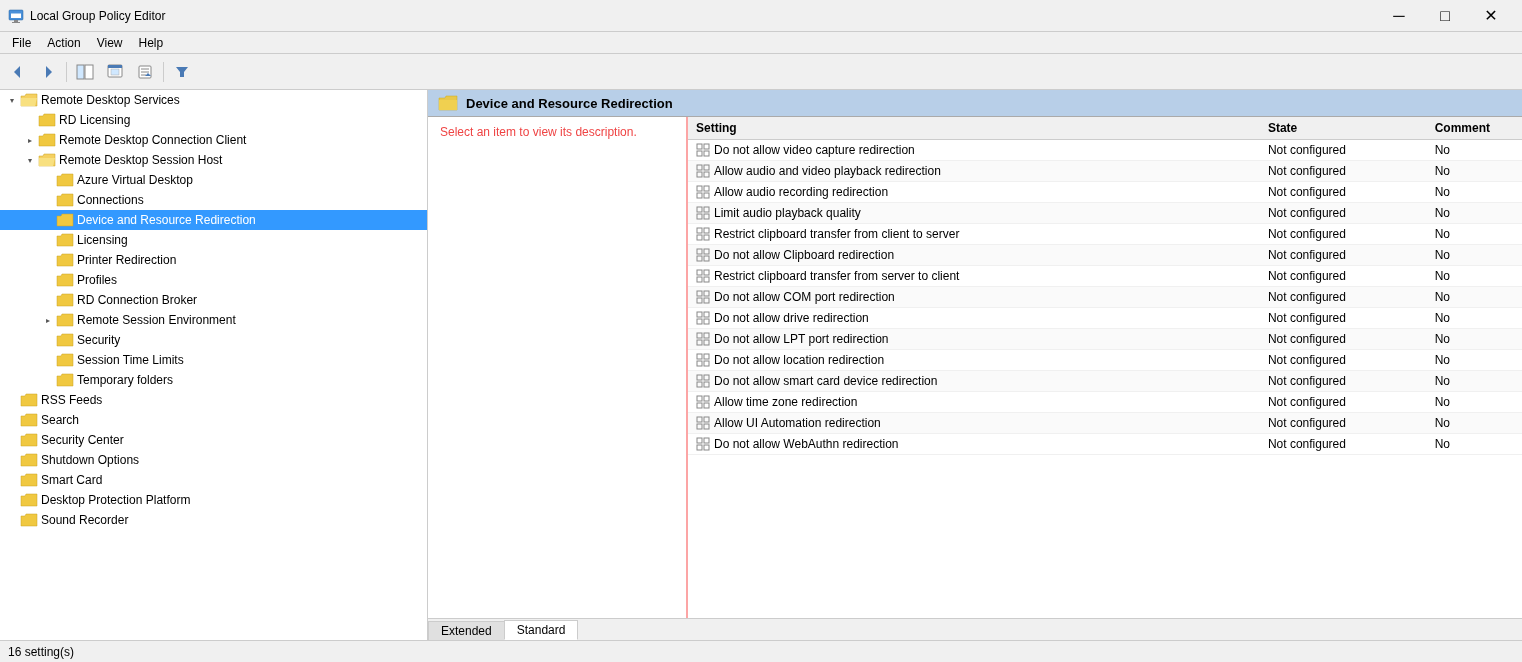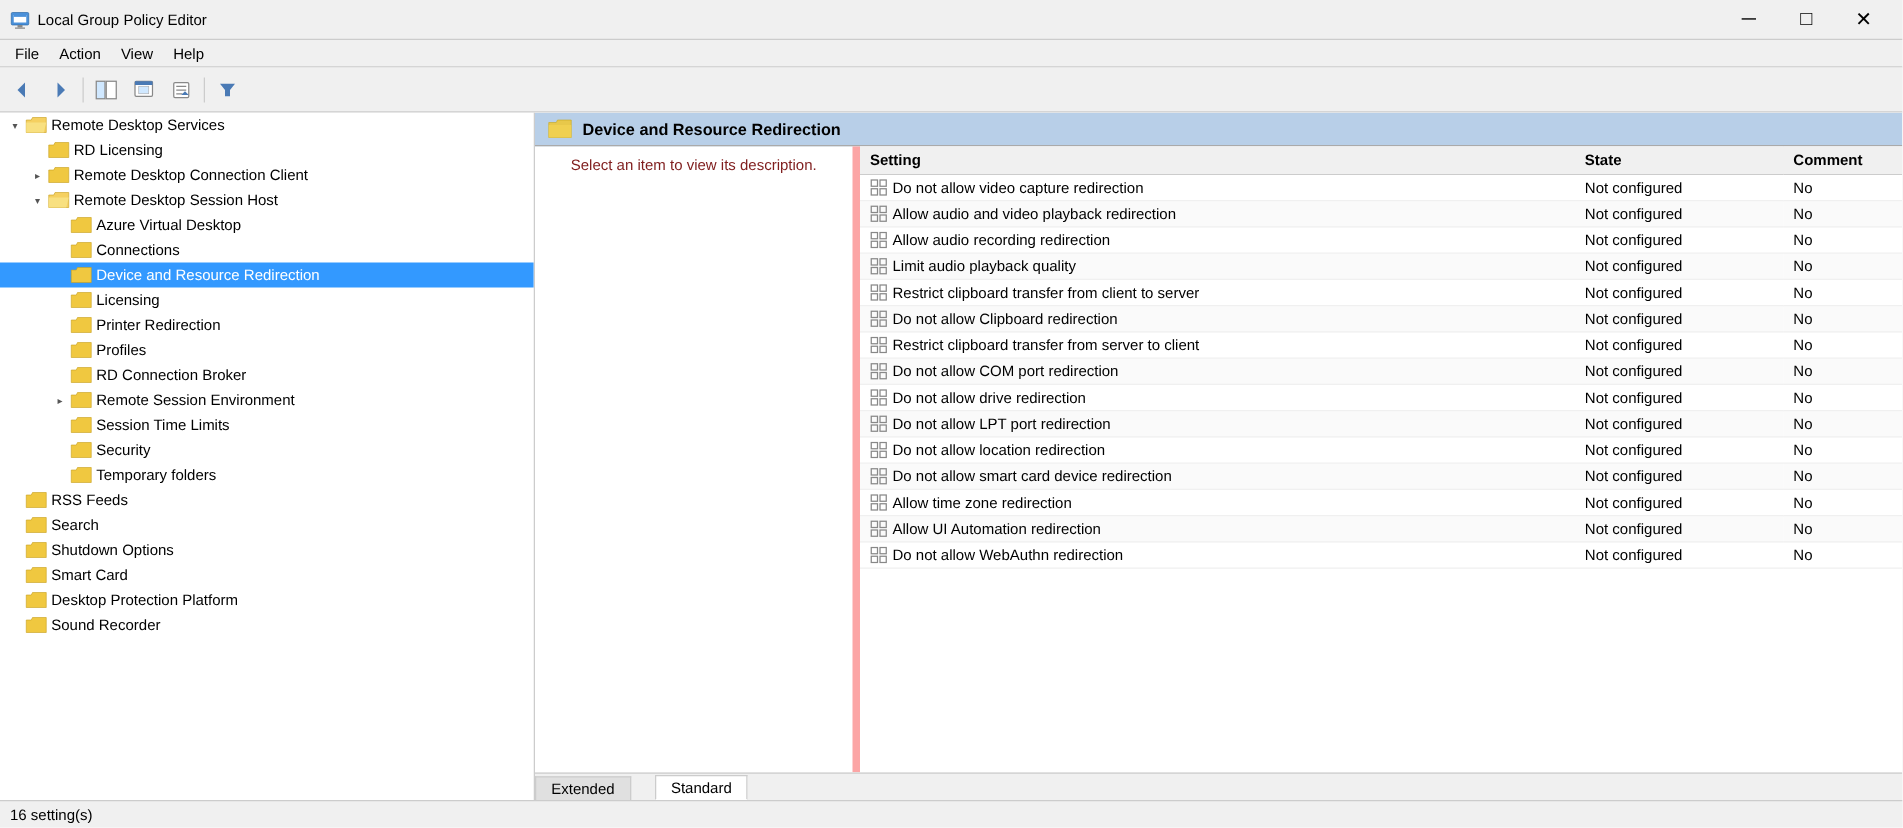--- a/index.html
+++ b/index.html
@@ -108,21 +108,21 @@
     .settings-table td {
       padding: 3px 8px; border-bottom: 1px solid #f0f0f0;
       font-size: 12px;
     }
     .settings-table tbody tr:nth-child(even) { background: #fafafa; }
     .setting-name { display: flex; align-items: center; }
 
     
     .bottom-tabs {
       display: flex; align-items: flex-end; height: 22px;
-      background: #f0f0f0; border-top: 1px solid #ccc; gap: 20px;
+      background: #f0f0f0; border-top: 1px solid #ccc;
     }
     .tab {
       padding: 2px 12px; border: 1px solid #ccc; border-bottom: none;
       background: #e0e0e0; cursor: pointer; font-size: 12px;
       margin-right: -1px; position: relative;
     }
     .tab.active {
       background: white; z-index: 1; border-bottom: 1px solid white;
     }
 
@@ -353,42 +353,42 @@
   </div>
         <div class="tree-item">
     <span class="indent" style="width:40px;"></span>
     <span class="expand-btn"></span>
     <span class="folder-icon">
             <svg width="18" height="16" viewBox="0 0 18 16" style="flex-shrink:0;">
     <path d="M1,4 L5,4 L6,2 L17,2 L17,14 L1,14 Z" fill="#f0c840" stroke="#c8a020" stroke-width="0.5"></path>
 
   </svg>
           </span>
+    <span class="label">Security</span>
+  </div>
+        <div class="tree-item">
+    <span class="indent" style="width:40px;"></span>
+    <span class="expand-btn"></span>
+    <span class="folder-icon">
+            <svg width="18" height="16" viewBox="0 0 18 16" style="flex-shrink:0;">
+    <path d="M1,4 L5,4 L6,2 L17,2 L17,14 L1,14 Z" fill="#f0c840" stroke="#c8a020" stroke-width="0.5"></path>
+
+  </svg>
+          </span>
     <span class="label">Session Time Limits</span>
   </div>
         <div class="tree-item">
     <span class="indent" style="width:40px;"></span>
     <span class="expand-btn"></span>
     <span class="folder-icon">
             <svg width="18" height="16" viewBox="0 0 18 16" style="flex-shrink:0;">
     <path d="M1,4 L5,4 L6,2 L17,2 L17,14 L1,14 Z" fill="#f0c840" stroke="#c8a020" stroke-width="0.5"></path>
 
   </svg>
           </span>
-    <span class="label">Security</span>
-  </div>
-        <div class="tree-item">
-    <span class="indent" style="width:40px;"></span>
-    <span class="expand-btn"></span>
-    <span class="folder-icon">
-            <svg width="18" height="16" viewBox="0 0 18 16" style="flex-shrink:0;">
-    <path d="M1,4 L5,4 L6,2 L17,2 L17,14 L1,14 Z" fill="#f0c840" stroke="#c8a020" stroke-width="0.5"></path>
-
-  </svg>
-          </span>
     <span class="label">Temporary folders</span>
   </div>
         <div class="tree-item">
     <span class="indent" style="width:4px;"></span>
     <span class="expand-btn"></span>
     <span class="folder-icon">
             <svg width="18" height="16" viewBox="0 0 18 16" style="flex-shrink:0;">
     <path d="M1,4 L5,4 L6,2 L17,2 L17,14 L1,14 Z" fill="#f0c840" stroke="#c8a020" stroke-width="0.5"></path>
 
   </svg>
@@ -398,20 +398,31 @@
         <div class="tree-item">
     <span class="indent" style="width:4px;"></span>
     <span class="expand-btn"></span>
     <span class="folder-icon">
             <svg width="18" height="16" viewBox="0 0 18 16" style="flex-shrink:0;">
     <path d="M1,4 L5,4 L6,2 L17,2 L17,14 L1,14 Z" fill="#f0c840" stroke="#c8a020" stroke-width="0.5"></path>
 
   </svg>
           </span>
     <span class="label">Search</span>
+  </div>
+        <div class="tree-item">
+    <span class="indent" style="width:4px;"></span>
+    <span class="expand-btn"></span>
+    <span class="folder-icon">
+            <svg width="18" height="16" viewBox="0 0 18 16" style="flex-shrink:0;">
+    <path d="M1,4 L5,4 L6,2 L17,2 L17,14 L1,14 Z" fill="#f0c840" stroke="#c8a020" stroke-width="0.5"></path>
+
+  </svg>
+          </span>
+    <span class="label">Security Center</span>
   </div>
         <div class="tree-item">
     <span class="indent" style="width:4px;"></span>
     <span class="expand-btn"></span>
     <span class="folder-icon">
             <svg width="18" height="16" viewBox="0 0 18 16" style="flex-shrink:0;">
     <path d="M1,4 L5,4 L6,2 L17,2 L17,14 L1,14 Z" fill="#f0c840" stroke="#c8a020" stroke-width="0.5"></path>
 
   </svg>
           </span>
@@ -458,21 +469,21 @@
     <div class="content-header">
       <svg width="20" height="18" viewBox="0 0 20 18">
         <path d="M1,4 L7,4 L8,2 L19,2 L19,16 L1,16 Z" fill="#e8c84a" stroke="#c8a820" stroke-width="0.5"></path>
         <path d="M1,6 L19,6 L19,16 L1,16 Z" fill="#f0d050"></path>
       </svg>
       <span class="content-header-title">Device and Resource Redirection</span>
     </div>
 
     <div style="display:flex; flex:1; overflow:hidden;">
 
-      <div style="width:260px; padding:8px 12px; border-right:6px solid #fca5a5; font-size:12px; color:#7f1d1d; flex-shrink:0;text-align:center;">
+      <div style="width:260px; padding:8px 12px; border-right:2px solid #fca5a5; font-size:12px; color:#ef4444; flex-shrink:0;">
         <span>Select an item to view its description.</span>
       </div>
 
       <div class="settings-table-container">
         <table class="settings-table">
           <thead>
             <tr>
               <th style="min-width:480px;">Setting</th>
               <th style="min-width:140px;">State</th>
               <th style="min-width:80px;">Comment</th>

